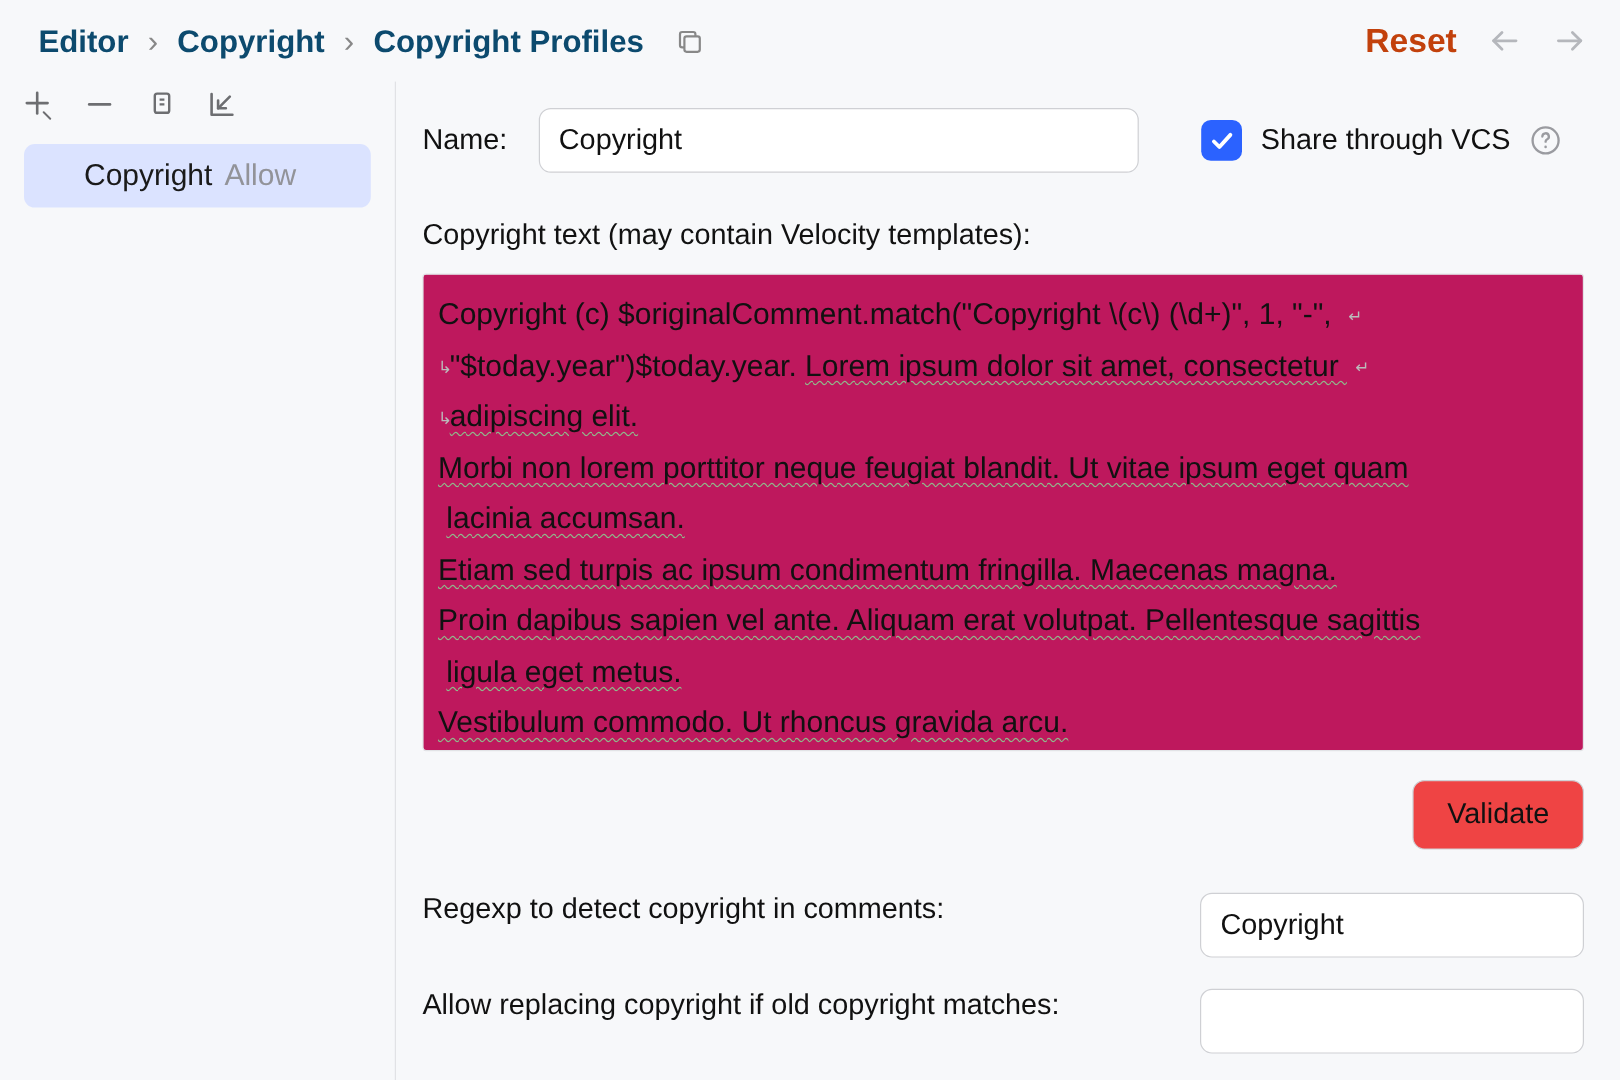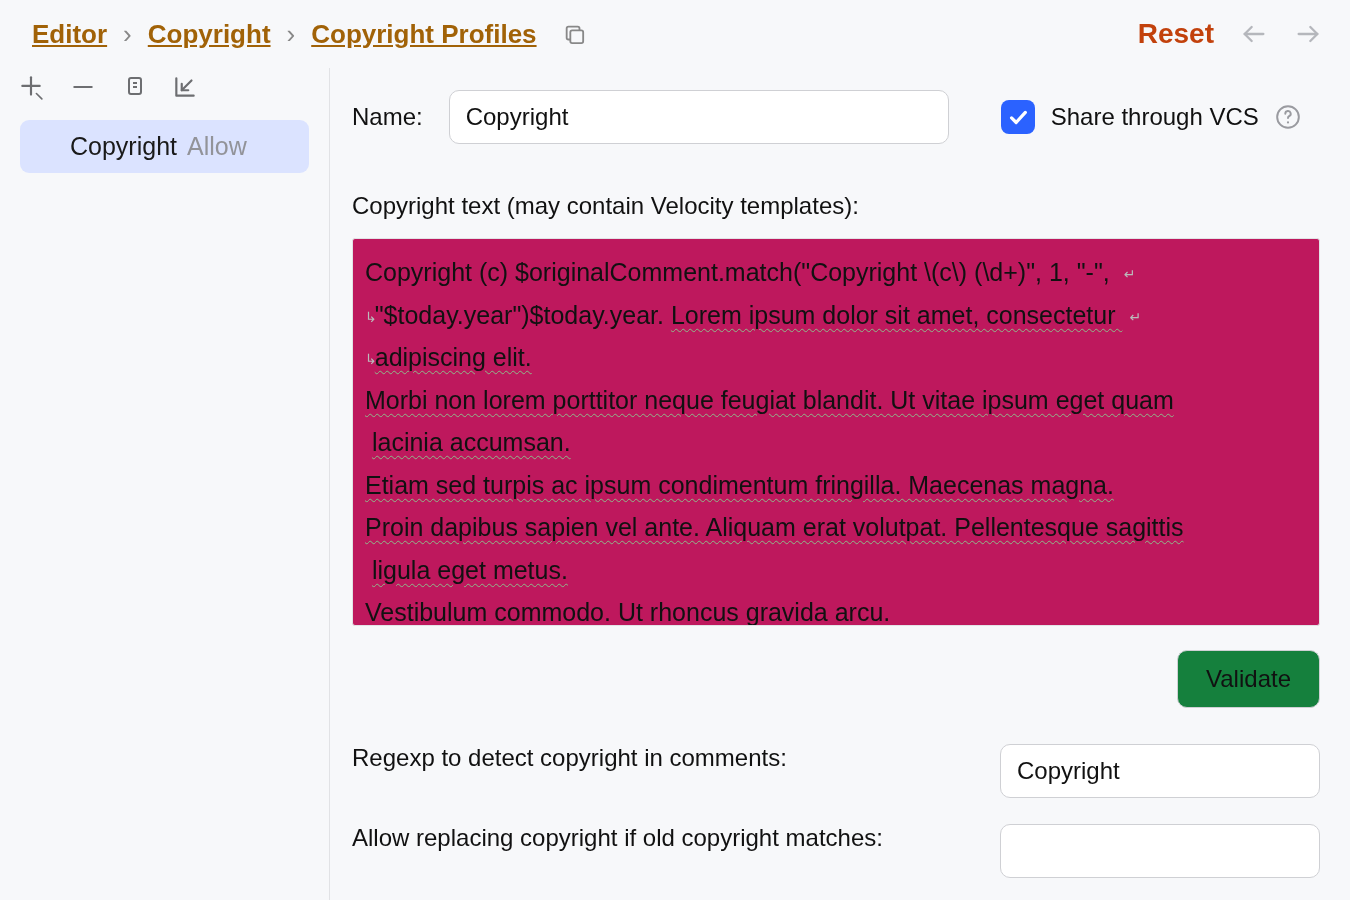--- a/index.html
+++ b/index.html
@@ -26,21 +26,21 @@
     align-items: center;
     gap: 16px;
     font-size: 26px;
     font-weight: 600;
     flex: 1;
   }
   .breadcrumb .sep {
     color: #888;
     font-weight: 400;
   }
-  .breadcrumb .crumb { color: #a16207; text-decoration: underline; }
+  .breadcrumb .crumb { color: #0c4a6e; }
   .breadcrumb .crumb.link { cursor: pointer; }
   .breadcrumb .popout-icon {
     color: #888;
     display: inline-flex;
     align-items: center;
     margin-left: 10px;
   }
   .header-right {
     display: flex;
     align-items: center;
@@ -145,21 +145,21 @@
   }
   .help-icon {
     color: #9a9ba0;
     display: inline-flex;
     cursor: pointer;
   }
 
   .section-label {
     font-size: 24px;
     color: #111;
-    margin-top: 18px;
+    margin-top: 8px;
     margin-bottom: 8px;
   }
   .editor {
     border: 1px solid #e2e3e6;
     background: #be185d;
     border-radius: 3px;
     padding: 12px 12px 20px 12px;
     font-size: 25px;
     line-height: 1.7;
     color: #111;
@@ -185,21 +185,21 @@
     text-underline-offset: 4px;
   }
 
   .validate-row {
     display: flex;
     justify-content: flex-end;
     padding-top: 14px;
     padding-bottom: 10px;
   }
   .button {
-    background: #15803d;
+    background: #ef4444;
     border: 1px solid #cfd0d4;
     border-radius: 10px;
     padding: 14px 28px;
     font-size: 24px;
     color: #111;
     cursor: pointer;
   }
 
   .form-row {
     display: flex;

